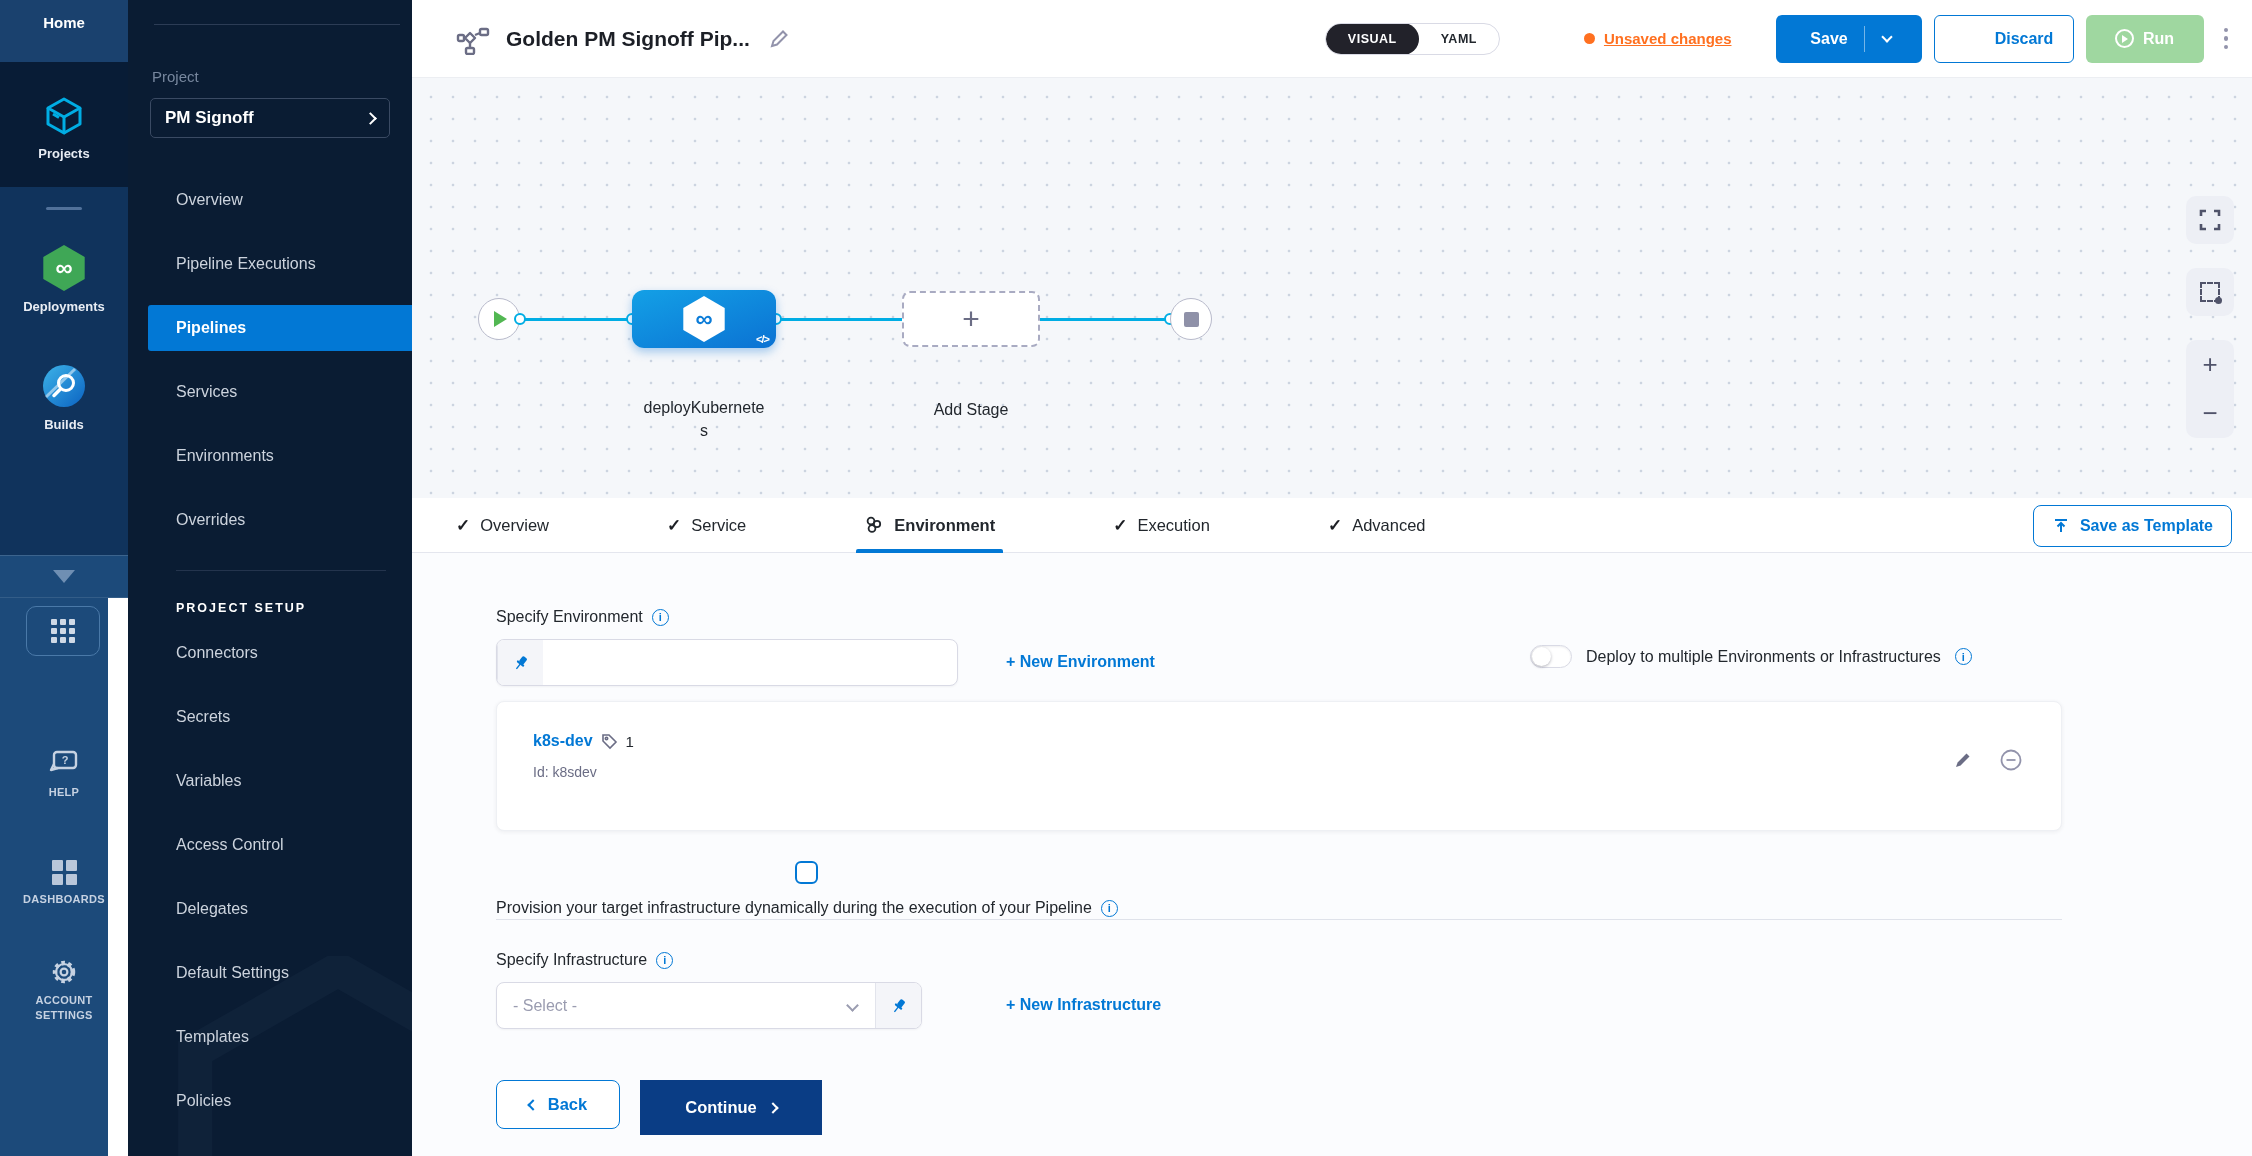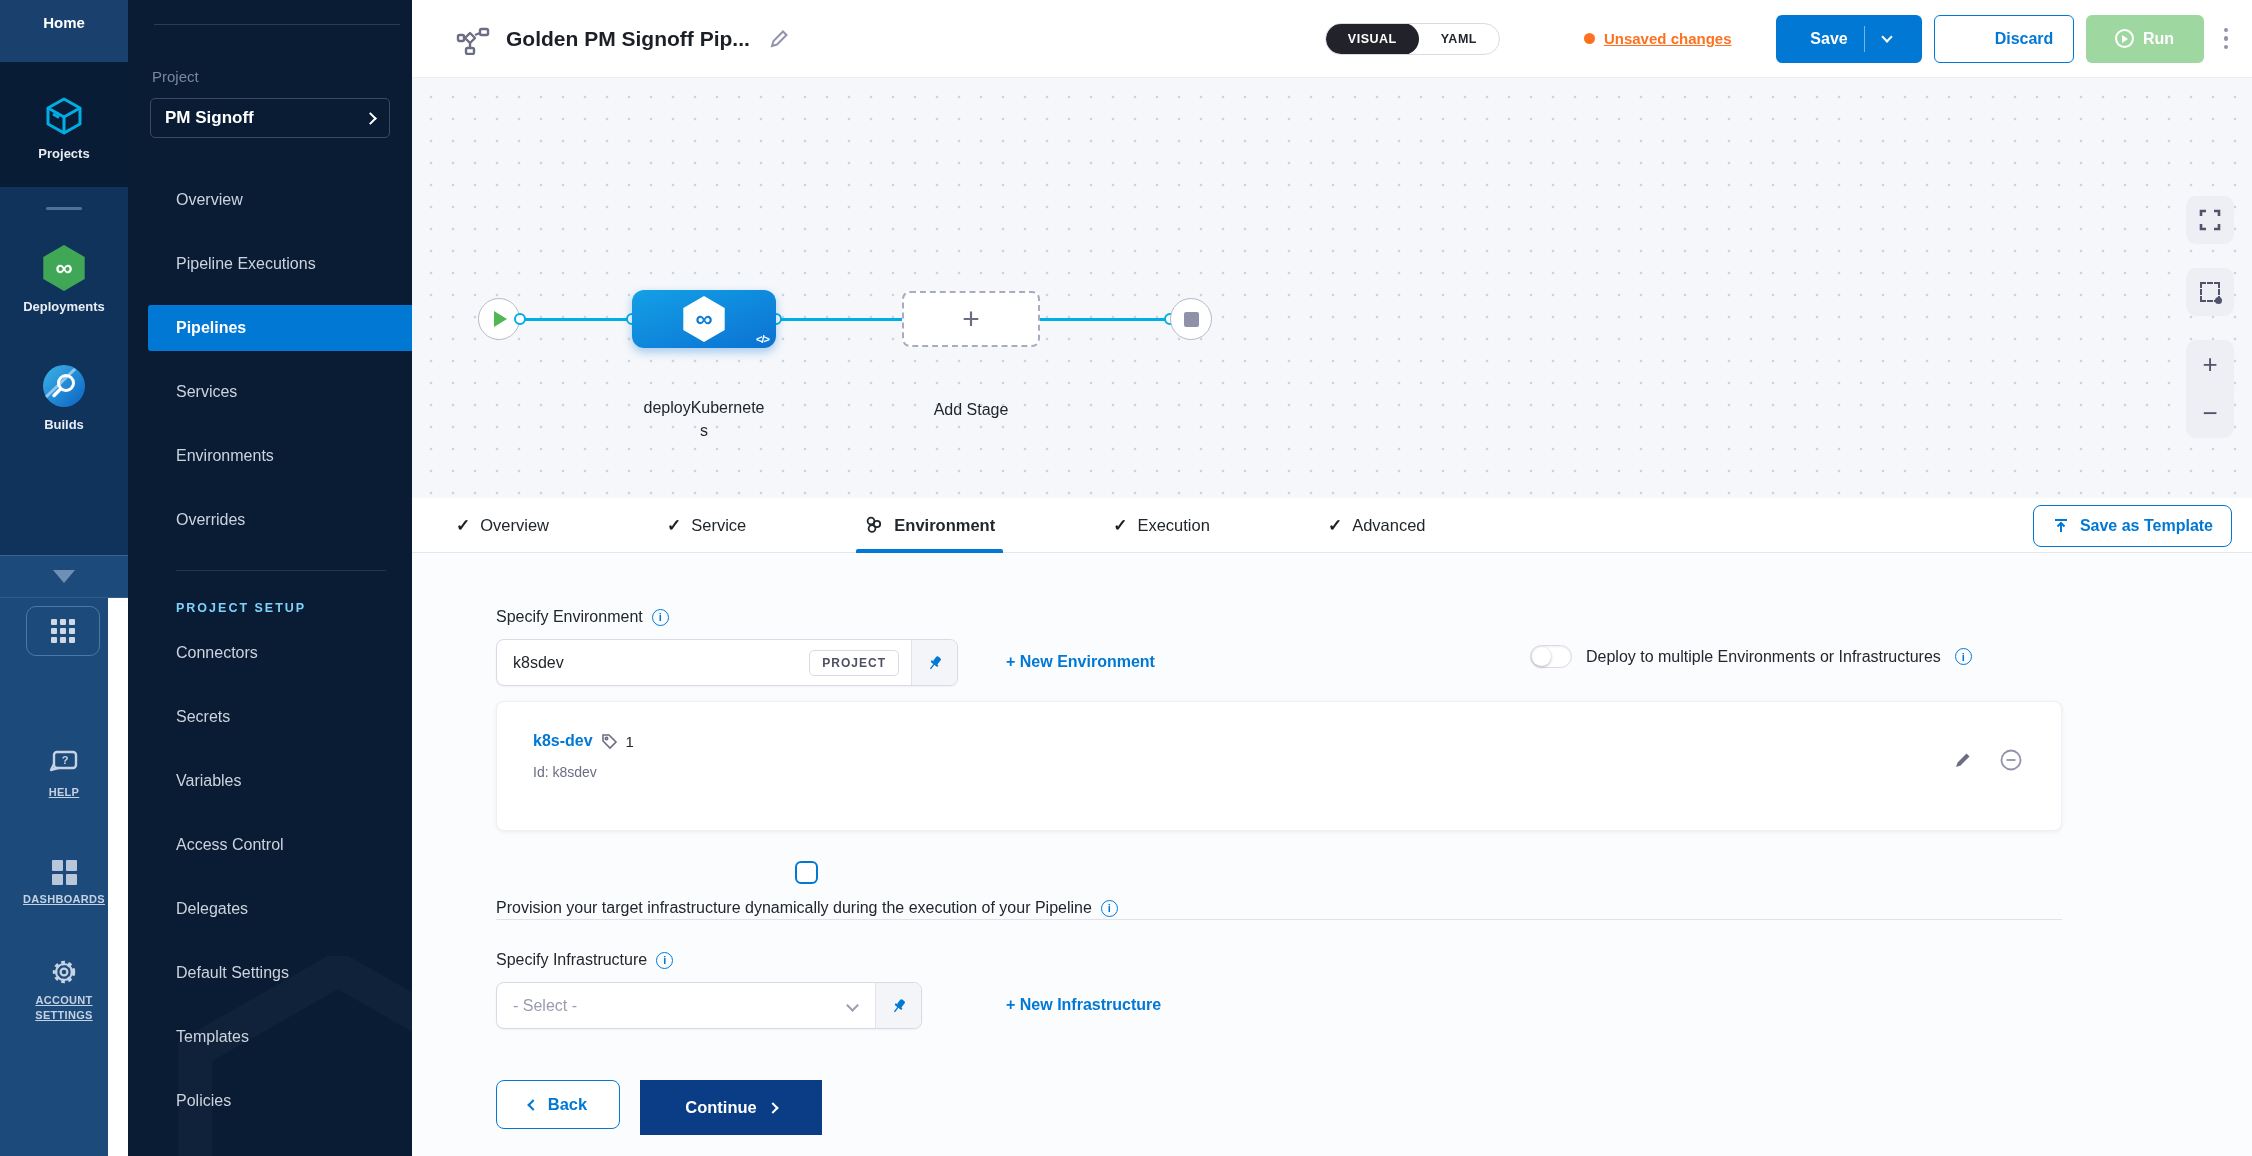--- a/index.html
+++ b/index.html
@@ -9,21 +9,21 @@
 
   
   .rail { position:absolute; left:0; top:0; width:108px; height:1156px; background:#1c4a7a; }
   .rail-home { position:absolute; left:0; top:0; width:128px; height:62px; background:#1a416e; display:flex; justify-content:center; padding-top:14px; cursor:pointer; }
   .rail-home span { color:#fff; font-size:15px; font-weight:700; }
   .rail-projects { position:absolute; left:0; top:62px; width:128px; height:125px; background:#081c36; display:flex; flex-direction:column; align-items:center; cursor:pointer; }
   .rail-modules { position:absolute; left:0; top:187px; width:128px; height:368px; background:#10335c; }
   .rail-divider { position:absolute; left:46px; top:20px; width:36px; height:3px; background:#51719a; border-radius:2px; }
   .rail-item { position:absolute; width:128px; display:flex; flex-direction:column; align-items:center; cursor:pointer; }
   .rail-label { color:#e8edf4; font-size:13px; font-weight:700; margin-top:8px; }
-  .rail-label-sm { color:#c6d2e2; font-size:11px; font-weight:700; margin-top:7px; letter-spacing:.3px; text-align:center; line-height:1.35;text-decoration:underline; }
+  .rail-label-sm { color:#c6d2e2; font-size:11px; font-weight:700; margin-top:7px; letter-spacing:.3px; text-align:center; line-height:1.35; }
   .rail-collapse { position:absolute; left:0; top:555px; width:128px; height:43px; background:#1c4a7a; border-top:1px solid rgba(255,255,255,.14); border-bottom:1px solid rgba(255,255,255,.10); display:flex; align-items:center; justify-content:center; cursor:pointer; }
   .tri-down { width:0; height:0; border-left:11px solid transparent; border-right:11px solid transparent; border-top:13px solid #6f8fb3; }
   .module-grid-btn { position:absolute; left:26px; top:606px; width:74px; height:50px; border:1.5px solid #4a79a8; border-radius:10px; display:flex; align-items:center; justify-content:center; cursor:pointer; }
   .grid9 { display:grid; grid-template-columns:repeat(3,6px); grid-template-rows:repeat(3,6px); gap:3px; }
   .grid9 i { background:#cfd9e6; border-radius:1px; }
   .grid4 { display:grid; grid-template-columns:11px 11px; grid-template-rows:11px 11px; gap:3px; }
   .grid4 i { background:#b9c7da; border-radius:1px; }
   .cube-icon { margin-top:32px; }
   .hexagon { width:46px; height:46px; background:#3fa756; clip-path:polygon(50% 0,95% 26%,95% 74%,50% 100%,5% 74%,5% 26%); display:flex; align-items:center; justify-content:center; }
   .hexagon span { color:#fff; font-size:24px; font-weight:700; line-height:1; }
@@ -36,21 +36,21 @@
   .sb-proj-select .name { color:#fff; font-size:17px; font-weight:700; flex:1; }
   .chev { display:inline-block; width:9px; height:9px; border-right:2.5px solid currentColor; border-bottom:2.5px solid currentColor; }
   .chev.right { transform:rotate(-45deg); }
   .chev.left  { transform:rotate(135deg); }
   .chev.down  { transform:rotate(45deg); }
   .sb-proj-select .chev { color:#fff; }
   .sb-nav { position:absolute; left:0; top:168px; width:284px; }
   .sb-item { height:64px; display:flex; align-items:center; padding-left:48px; color:#ccd3dd; font-size:16px; cursor:pointer; }
   .sb-item.selected { background:#0278d5; color:#fff; font-weight:700; margin-left:20px; padding-left:28px; height:46px; margin-top:9px; margin-bottom:9px; border-radius:3px 0 0 3px; }
   .sb-sep { margin:18px 0 0 48px; width:210px; height:1px; background:#24344d; }
-  .sb-setup-label { margin:30px 0 6px 48px; color:#7dd3fc; font-size:12.5px; font-weight:700; letter-spacing:2px; }
+  .sb-setup-label { margin:30px 0 6px 48px; color:#ffffff; font-size:12.5px; font-weight:700; letter-spacing:2px; }
   .sb-watermark { position:absolute; left:40px; bottom:-140px; opacity:.55; pointer-events:none; }
 
   
   .main { position:absolute; left:412px; top:0; width:1840px; height:1156px; background:#fbfcfe; }
 
   
   .header { position:absolute; left:0; top:0; width:1840px; height:78px; background:#fff; border-bottom:1px solid #eceef2; display:flex; align-items:center; padding:0 18px 0 44px; }
   .title-icon { color:#6b6d85; margin-right:16px; flex:none; }
   .page-title { font-size:21px; font-weight:700; color:#1c1f26; white-space:nowrap; }
   .edit-pencil { margin-left:18px; color:#9293ab; cursor:pointer; flex:none; }
@@ -391,24 +391,20 @@
     </div>
 
     <div class="content">
 
       <div class="field-label" style="left:84px; top:55px;">
         <span>Specify Environment</span>
         <i class="info-ic">i</i>
       </div>
 
       <div class="control" style="left:84px; top:86px; width:462px;">
-        <div class="field">
-          <input class="env-input" readonly="" value="k8sdev" style="">
-          <span class="scope-badge">PROJECT</span>
-        </div>
         <div class="pin-seg">
           <svg width="18" height="18" viewBox="0 0 18 18">
             <g transform="rotate(38 9 9)" fill="#0278d5">
               <rect x="6.2" y="2" width="5.6" height="7.2" rx="1.4"></rect>
               <rect x="4.6" y="8.6" width="8.8" height="2.2" rx="1.1"></rect>
               <rect x="8.3" y="10.4" width="1.4" height="6"></rect>
             </g>
           </svg>
         </div>
       </div>

